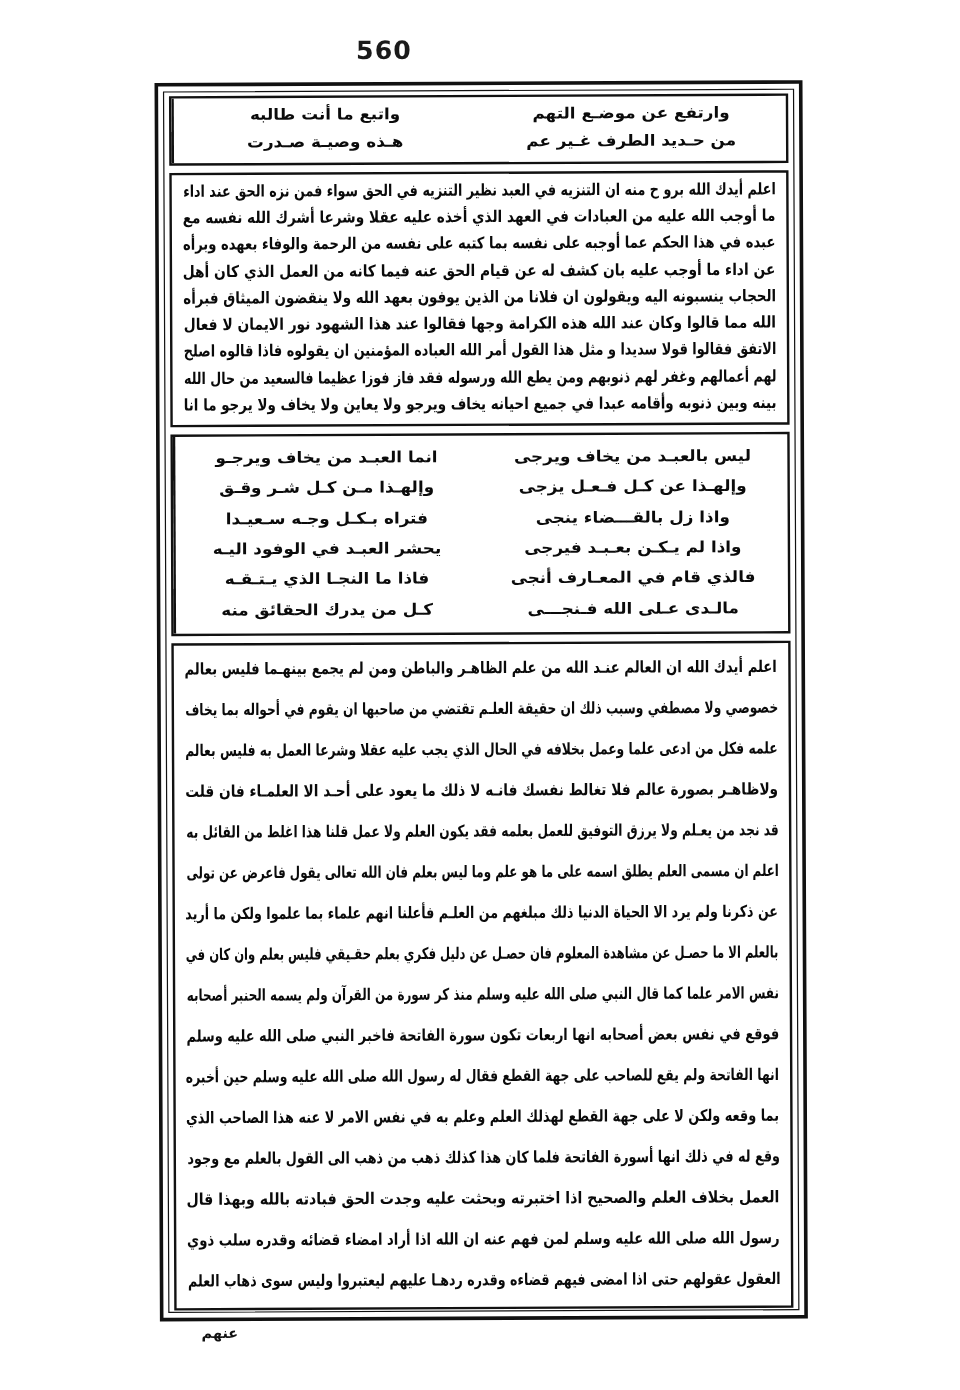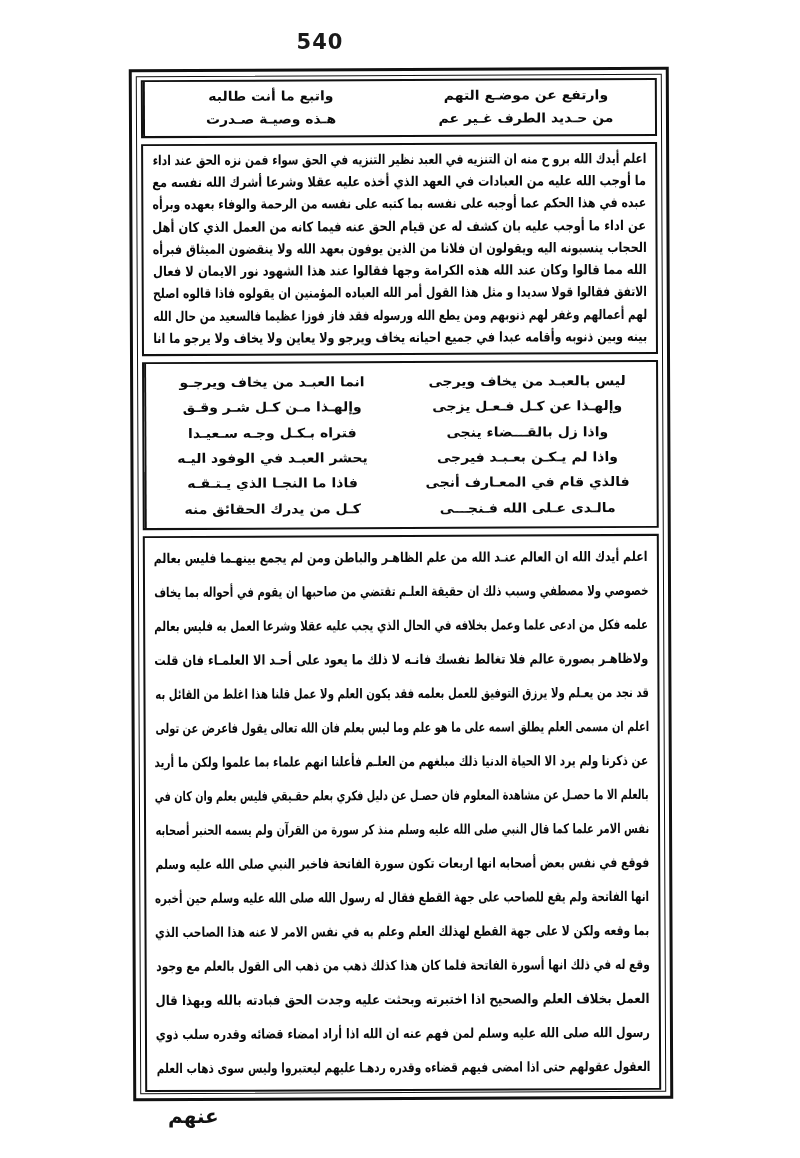--- a/index.html
+++ b/index.html
@@ -151,32 +151,32 @@
     display: inline-block;
     transform-origin: right center;
   }
 
   
   .catchword {
     position: absolute;
     left: 168px;
     top: 1104px;
     font-family: "DejaVu Sans", sans-serif;
-    font-size: 20px;
+    font-size: 12px;
     font-weight: 700;
     color: #121212;
     direction: rtl;
   }
 </style>
 </head>
 <body>
 
 <div id="page">
 
-  <div class="page-number">540</div>
+  <div class="page-number">560</div>
 
   <div class="frame">
     <div class="frame-inner"></div>
 
     <div class="region verse-box" id="header-box">
 
       <div class="verse-col right-col">
         <div class="verse-line" style="transform: scaleX(1.076);">واتبع ما أنت طالبه</div>
         <div class="verse-line" style="transform: scaleX(1.076);">هـذه وصيـة صـدرت</div>
       </div>

